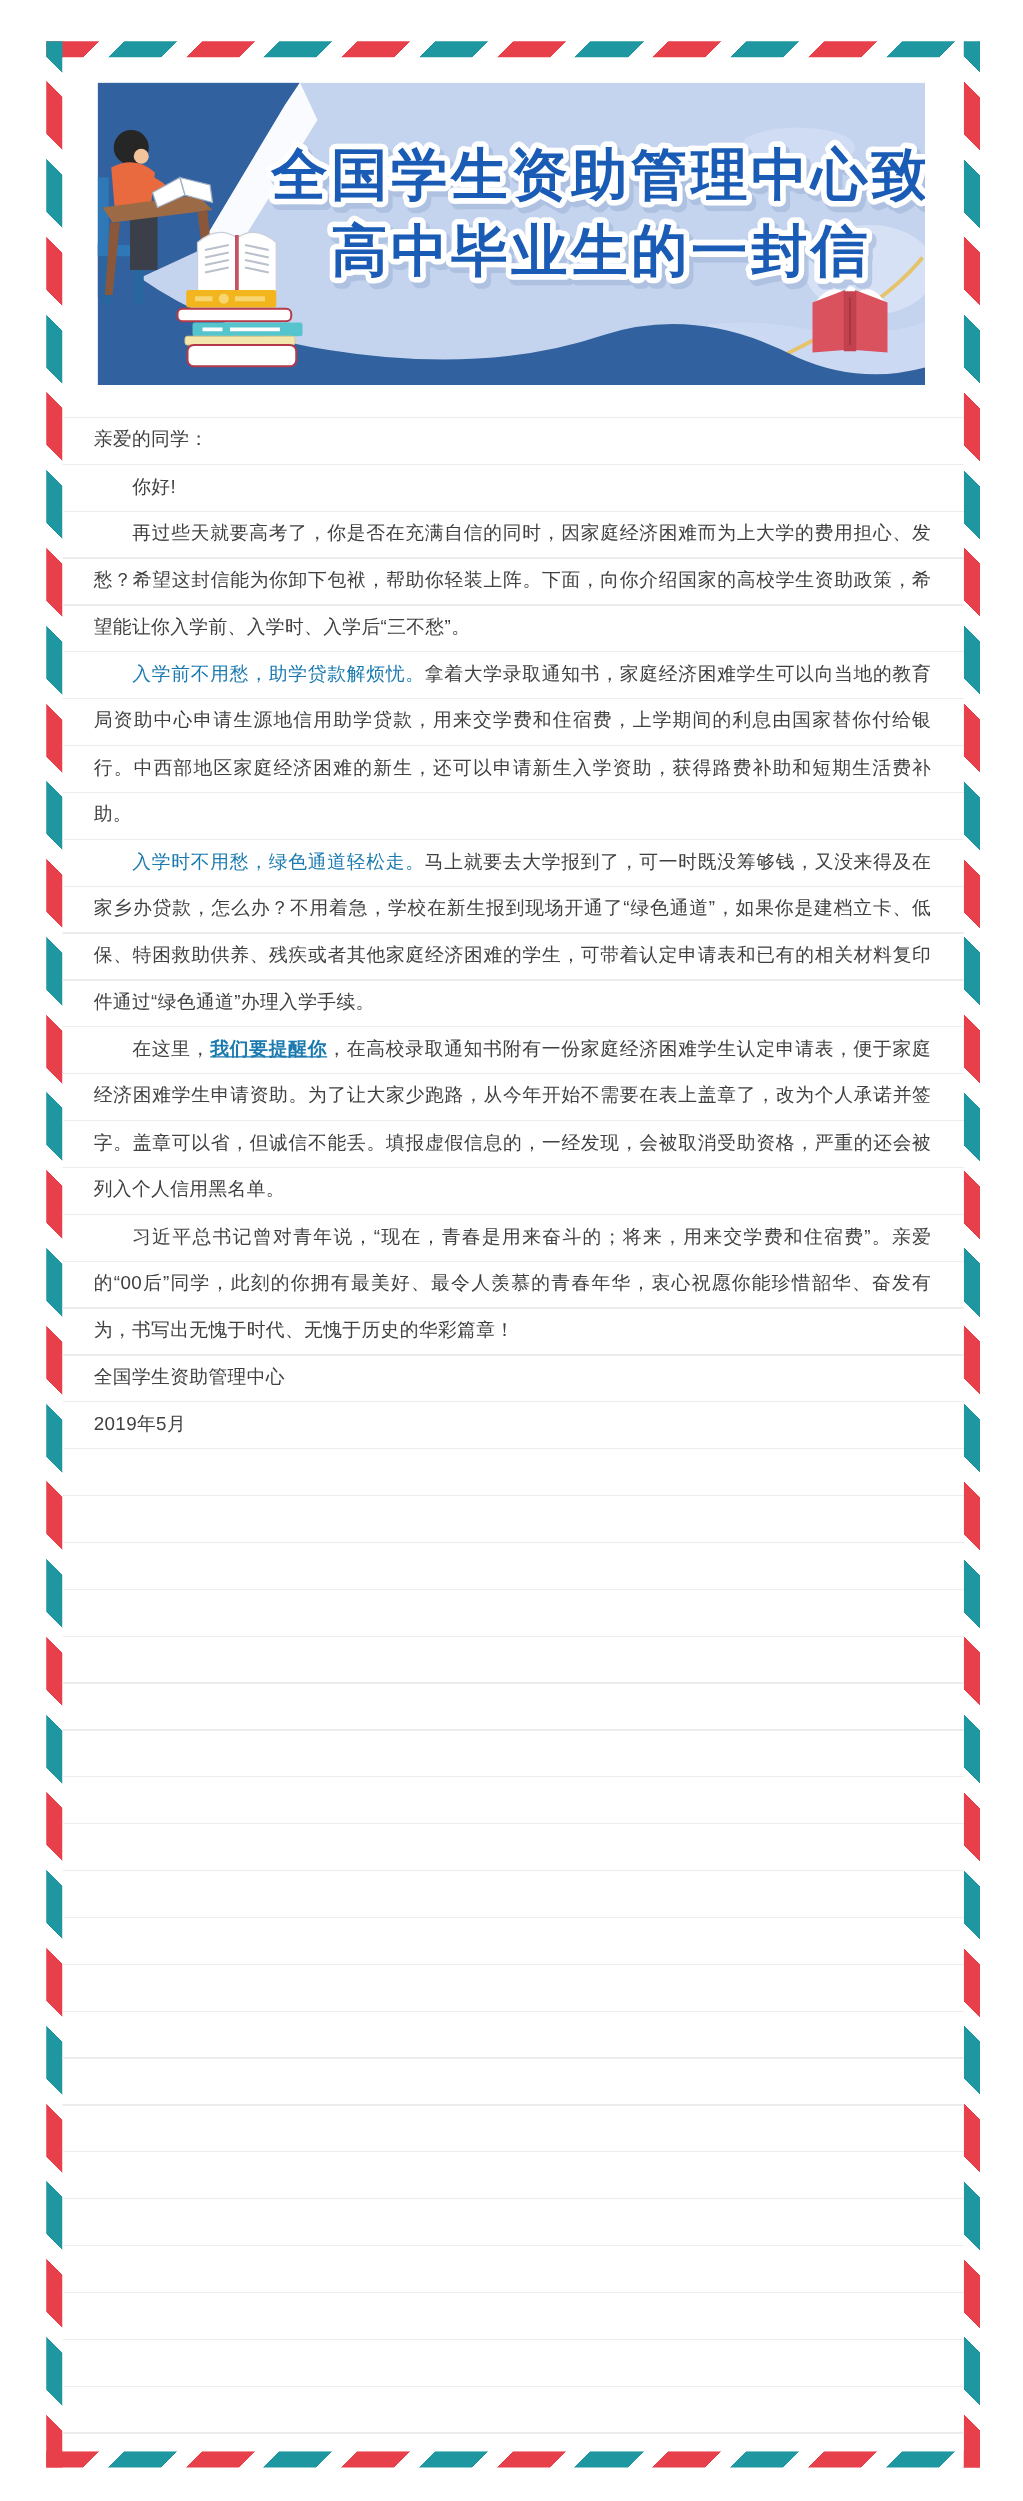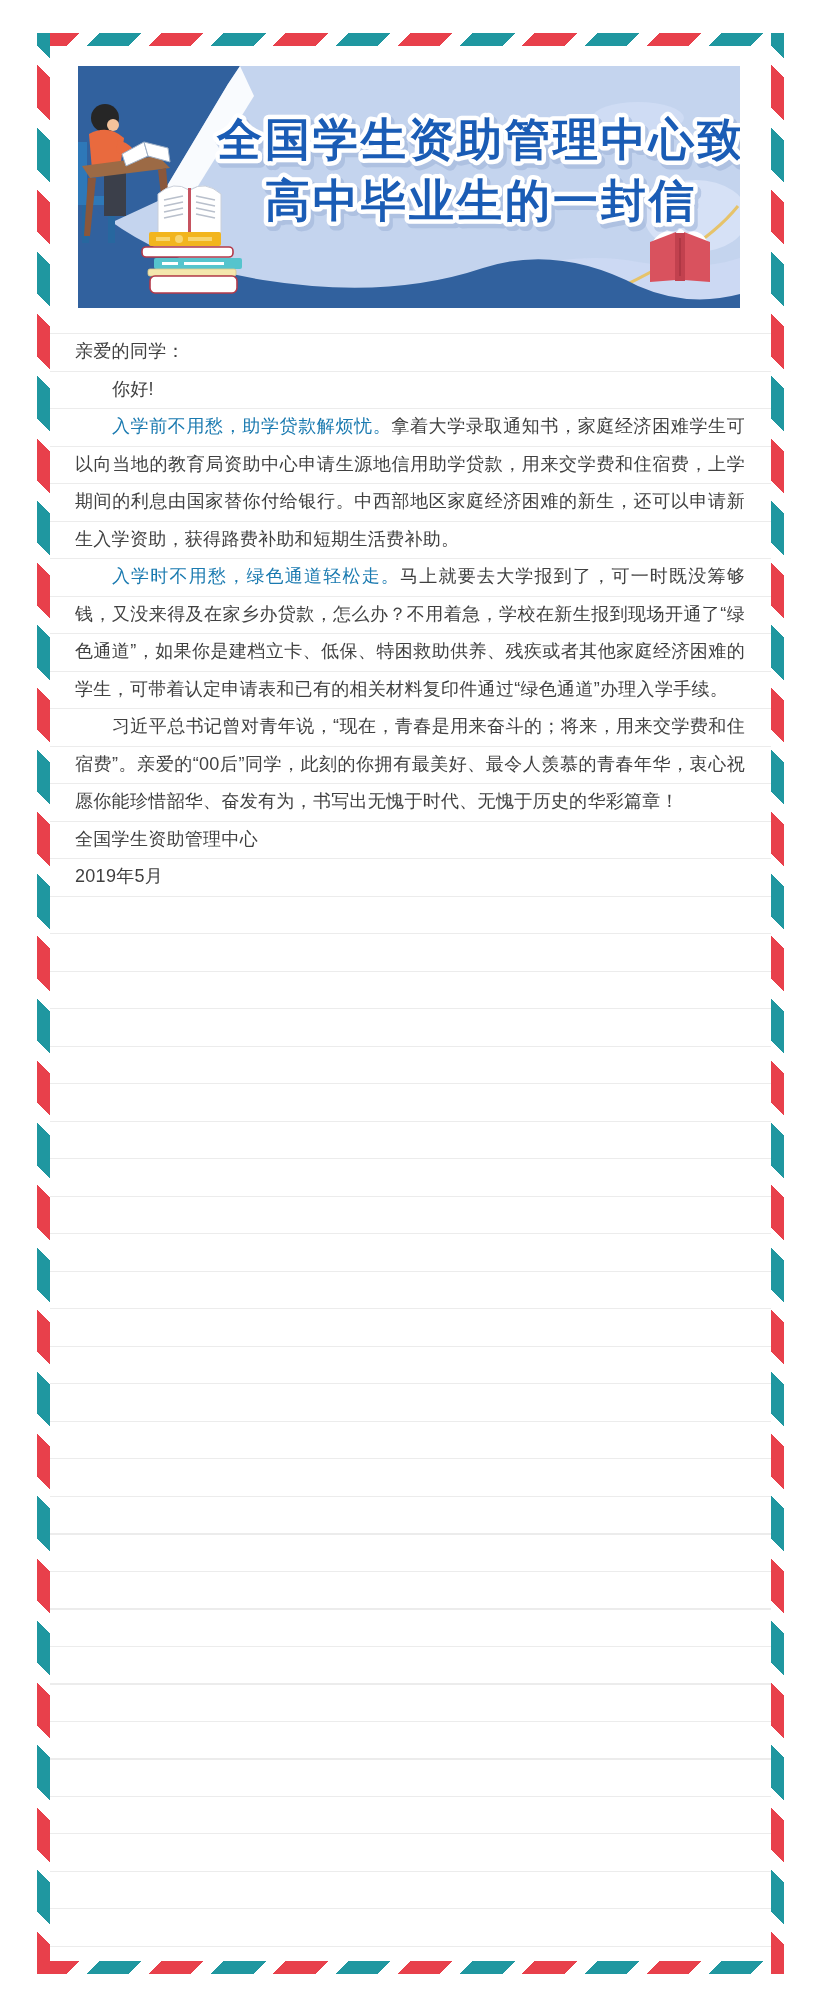--- a/index.html
+++ b/index.html
@@ -39,21 +39,21 @@
   }
 
   
   .letter {
     position:absolute; left:0; right:0; top:262px; bottom:0;
     padding:25px 26px 0 25px; box-sizing:border-box;
     background:repeating-linear-gradient(to bottom,
       rgba(0,0,0,0) 0 25.5px, #ececec 25.5px 26.5px, rgba(0,0,0,0) 26.5px 37.5px);
   }
   .letter p {
-    margin:0; font-size:18px; line-height:37.5px; color:#404040;
+    margin:0; font-size:15px; line-height:37.5px; color:#404040;
     text-align:justify; letter-spacing:0.3px;
   }
   .indent { text-indent:2.05em; }
   .gap { margin-top:37.5px; }
   .lead { color:#1a7ab0; font-weight:normal; }
   .lead-u { color:#1a7ab0; font-weight:bold; text-decoration:underline; }
   .sig { text-align:left; }
 </style>
 </head>
 <body>
@@ -147,26 +147,28 @@
           <text x="403" y="150" text-anchor="middle" font-size="45" font-weight="bold" fill="none" stroke="#9db3d8" stroke-width="10" stroke-linejoin="round" opacity="0.55" transform="translate(3,4)" style="letter-spacing:3px">高中毕业生的一封信</text>
           <text x="403" y="89" text-anchor="middle" font-size="45" font-weight="bold" fill="#1a5cb5" stroke="#ffffff" stroke-width="9" stroke-linejoin="round" style="letter-spacing:3px; paint-order:stroke;">全国学生资助管理中心致</text>
           <text x="403" y="150" text-anchor="middle" font-size="45" font-weight="bold" fill="#1a5cb5" stroke="#ffffff" stroke-width="9" stroke-linejoin="round" style="letter-spacing:3px; paint-order:stroke;">高中毕业生的一封信</text>
         </g>
       </svg>
     </div>
 
     <div class="letter">
       <p>亲爱的同学：</p>
       <p class="indent">你好!</p>
+      <p class="indent">再过些天就要高考了，你是否在充满自信的同时，因家庭经济困难而为上大学的费用担心、发愁？希望这封信能为你卸下包袱，帮助你轻装上阵。下面，向你介绍国家的高校学生资助政策，希望能让你入学前、入学时、入学后“三不愁”。</p>
 
       <p class="indent gap"><span class="lead">入学前不用愁，助学贷款解烦忧。</span><span>拿着大学录取通知书，家庭经济困难学生可以向当地的教育局资助中心申请生源地信用助学贷款，用来交学费和住宿费，上学期间的利息由国家替你付给银行。中西部地区家庭经济困难的新生，还可以申请新生入学资助，获得路费补助和短期生活费补助。</span></p>
 
       <p class="indent gap"><span class="lead">入学时不用愁，绿色通道轻松走。</span><span>马上就要去大学报到了，可一时既没筹够钱，又没来得及在家乡办贷款，怎么办？不用着急，学校在新生报到现场开通了“绿色通道”，如果你是建档立卡、低保、特困救助供养、残疾或者其他家庭经济困难的学生，可带着认定申请表和已有的相关材料复印件通过“绿色通道”办理入学手续。</span></p>
 
 
+      <p class="indent gap"><span>在这里，</span><span class="lead-u">我们要提醒你</span><span>，在高校录取通知书附有一份家庭经济困难学生认定申请表，便于家庭经济困难学生申请资助。为了让大家少跑路，从今年开始不需要在表上盖章了，改为个人承诺并签字。盖章可以省，但诚信不能丢。填报虚假信息的，一经发现，会被取消受助资格，严重的还会被列入个人信用黑名单。</span></p>
 
 
       <p class="indent gap">习近平总书记曾对青年说，“现在，青春是用来奋斗的；将来，用来交学费和住宿费”。亲爱的“00后”同学，此刻的你拥有最美好、最令人羡慕的青春年华，衷心祝愿你能珍惜韶华、奋发有为，书写出无愧于时代、无愧于历史的华彩篇章！</p>
 
       <p class="sig gap">全国学生资助管理中心</p>
       <p class="sig">2019年5月</p>
     </div>
 
   </div>
 </div>

